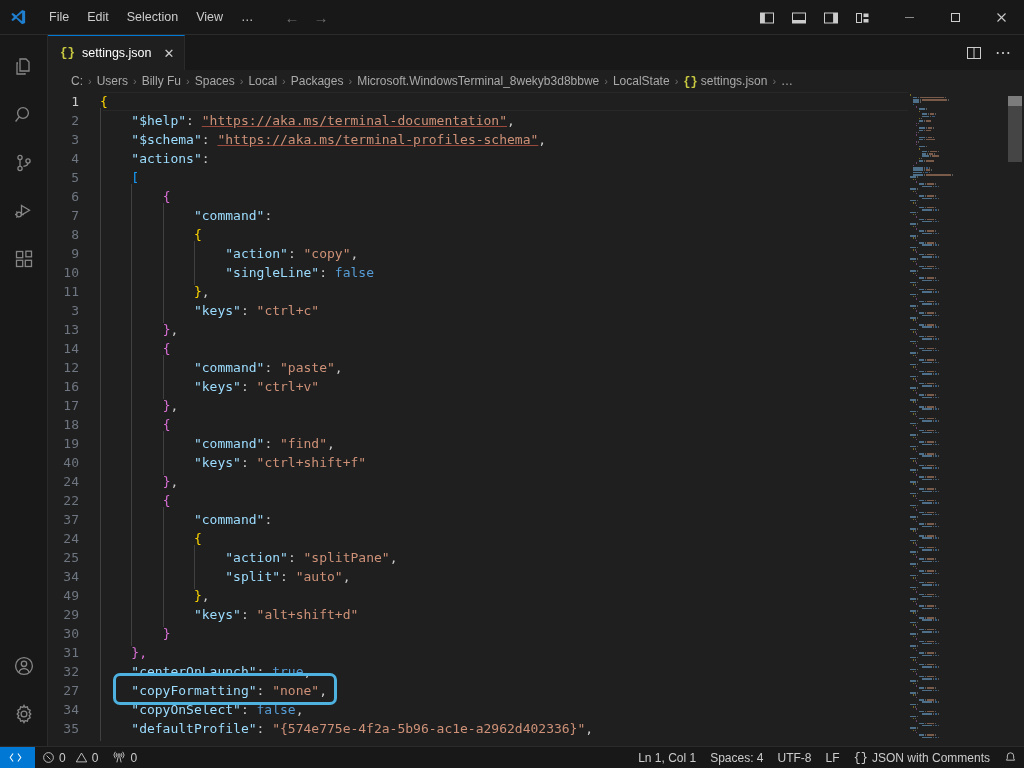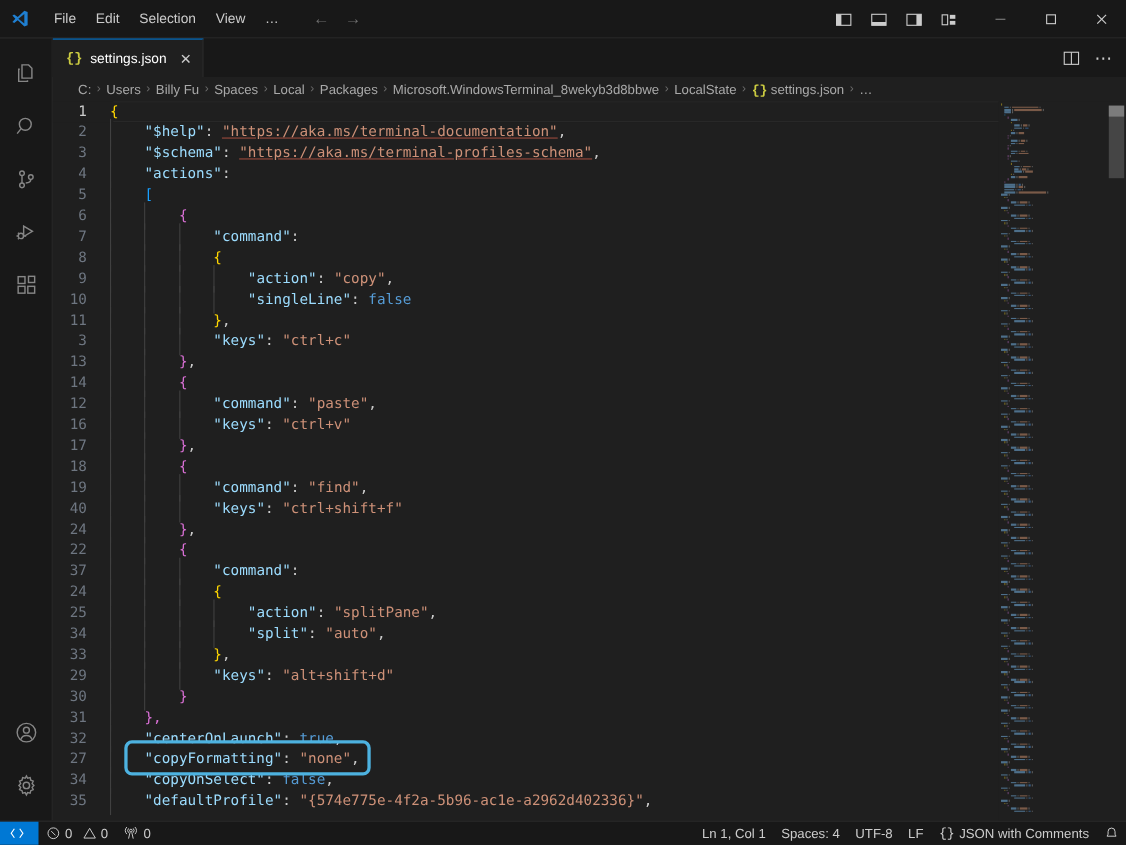--- a/index.html
+++ b/index.html
@@ -335,21 +335,21 @@
               <div class="line"><div class="lnum">17</div><div class="ltext"><span class="ind">    </span><span class="ind">    </span><span class="bp">}</span><span class="p">,</span></div></div>
               <div class="line"><div class="lnum">18</div><div class="ltext"><span class="ind">    </span><span class="ind">    </span><span class="bp">{</span></div></div>
               <div class="line"><div class="lnum">19</div><div class="ltext"><span class="ind">    </span><span class="ind">    </span><span class="ind">    </span><span class="k">"command"</span><span class="p">: </span><span class="s">"find"</span><span class="p">,</span></div></div>
               <div class="line"><div class="lnum">40</div><div class="ltext"><span class="ind">    </span><span class="ind">    </span><span class="ind">    </span><span class="k">"keys"</span><span class="p">: </span><span class="s">"ctrl+shift+f"</span></div></div>
               <div class="line"><div class="lnum">24</div><div class="ltext"><span class="ind">    </span><span class="ind">    </span><span class="bp">}</span><span class="p">,</span></div></div>
               <div class="line"><div class="lnum">22</div><div class="ltext"><span class="ind">    </span><span class="ind">    </span><span class="bp">{</span></div></div>
               <div class="line"><div class="lnum">37</div><div class="ltext"><span class="ind">    </span><span class="ind">    </span><span class="ind">    </span><span class="k">"command"</span><span class="p">:</span></div></div>
               <div class="line"><div class="lnum">24</div><div class="ltext"><span class="ind">    </span><span class="ind">    </span><span class="ind">    </span><span class="by">{</span></div></div>
               <div class="line"><div class="lnum">25</div><div class="ltext"><span class="ind">    </span><span class="ind">    </span><span class="ind">    </span><span class="ind">    </span><span class="k">"action"</span><span class="p">: </span><span class="s">"splitPane"</span><span class="p">,</span></div></div>
               <div class="line"><div class="lnum">34</div><div class="ltext"><span class="ind">    </span><span class="ind">    </span><span class="ind">    </span><span class="ind">    </span><span class="k">"split"</span><span class="p">: </span><span class="s">"auto"</span><span class="p">,</span></div></div>
-              <div class="line"><div class="lnum">33</div><div class="ltext"><span class="ind">    </span><span class="ind">    </span><span class="ind">    </span><span class="by">}</span><span class="p">,</span></div></div>
+              <div class="line"><div class="lnum">49</div><div class="ltext"><span class="ind">    </span><span class="ind">    </span><span class="ind">    </span><span class="by">}</span><span class="p">,</span></div></div>
               <div class="line"><div class="lnum">29</div><div class="ltext"><span class="ind">    </span><span class="ind">    </span><span class="ind">    </span><span class="k">"keys"</span><span class="p">: </span><span class="s">"alt+shift+d"</span></div></div>
               <div class="line"><div class="lnum">30</div><div class="ltext"><span class="ind">    </span><span class="ind">    </span><span class="bp">}</span></div></div>
               <div class="line"><div class="lnum">31</div><div class="ltext"><span class="ind">    </span><span class="bp">},</span></div></div>
               <div class="line"><div class="lnum">32</div><div class="ltext"><span class="ind">    </span><span class="k">"centerOnLaunch"</span><span class="p">: </span><span class="b">true</span><span class="p">,</span></div></div>
               <div class="line"><div class="lnum">27</div><div class="ltext"><span class="ind">    </span><span class="k">"copyFormatting"</span><span class="p">: </span><span class="s">"none"</span><span class="p">,</span></div></div>
               <div class="line"><div class="lnum">34</div><div class="ltext"><span class="ind">    </span><span class="k">"copyOnSelect"</span><span class="p">: </span><span class="b">false</span><span class="p">,</span></div></div>
               <div class="line"><div class="lnum">35</div><div class="ltext"><span class="ind">    </span><span class="k">"defaultProfile"</span><span class="p">: </span><span class="s">"{574e775e-4f2a-5b96-ac1e-a2962d402336}"</span><span class="p">,</span></div></div>
             </div>
           <div class="highlight-box" id="hl-box" style="left: 65px; top: 581px; width: 224px; height: 32px; border-color: rgb(77, 178, 224);"></div>
         </div>

